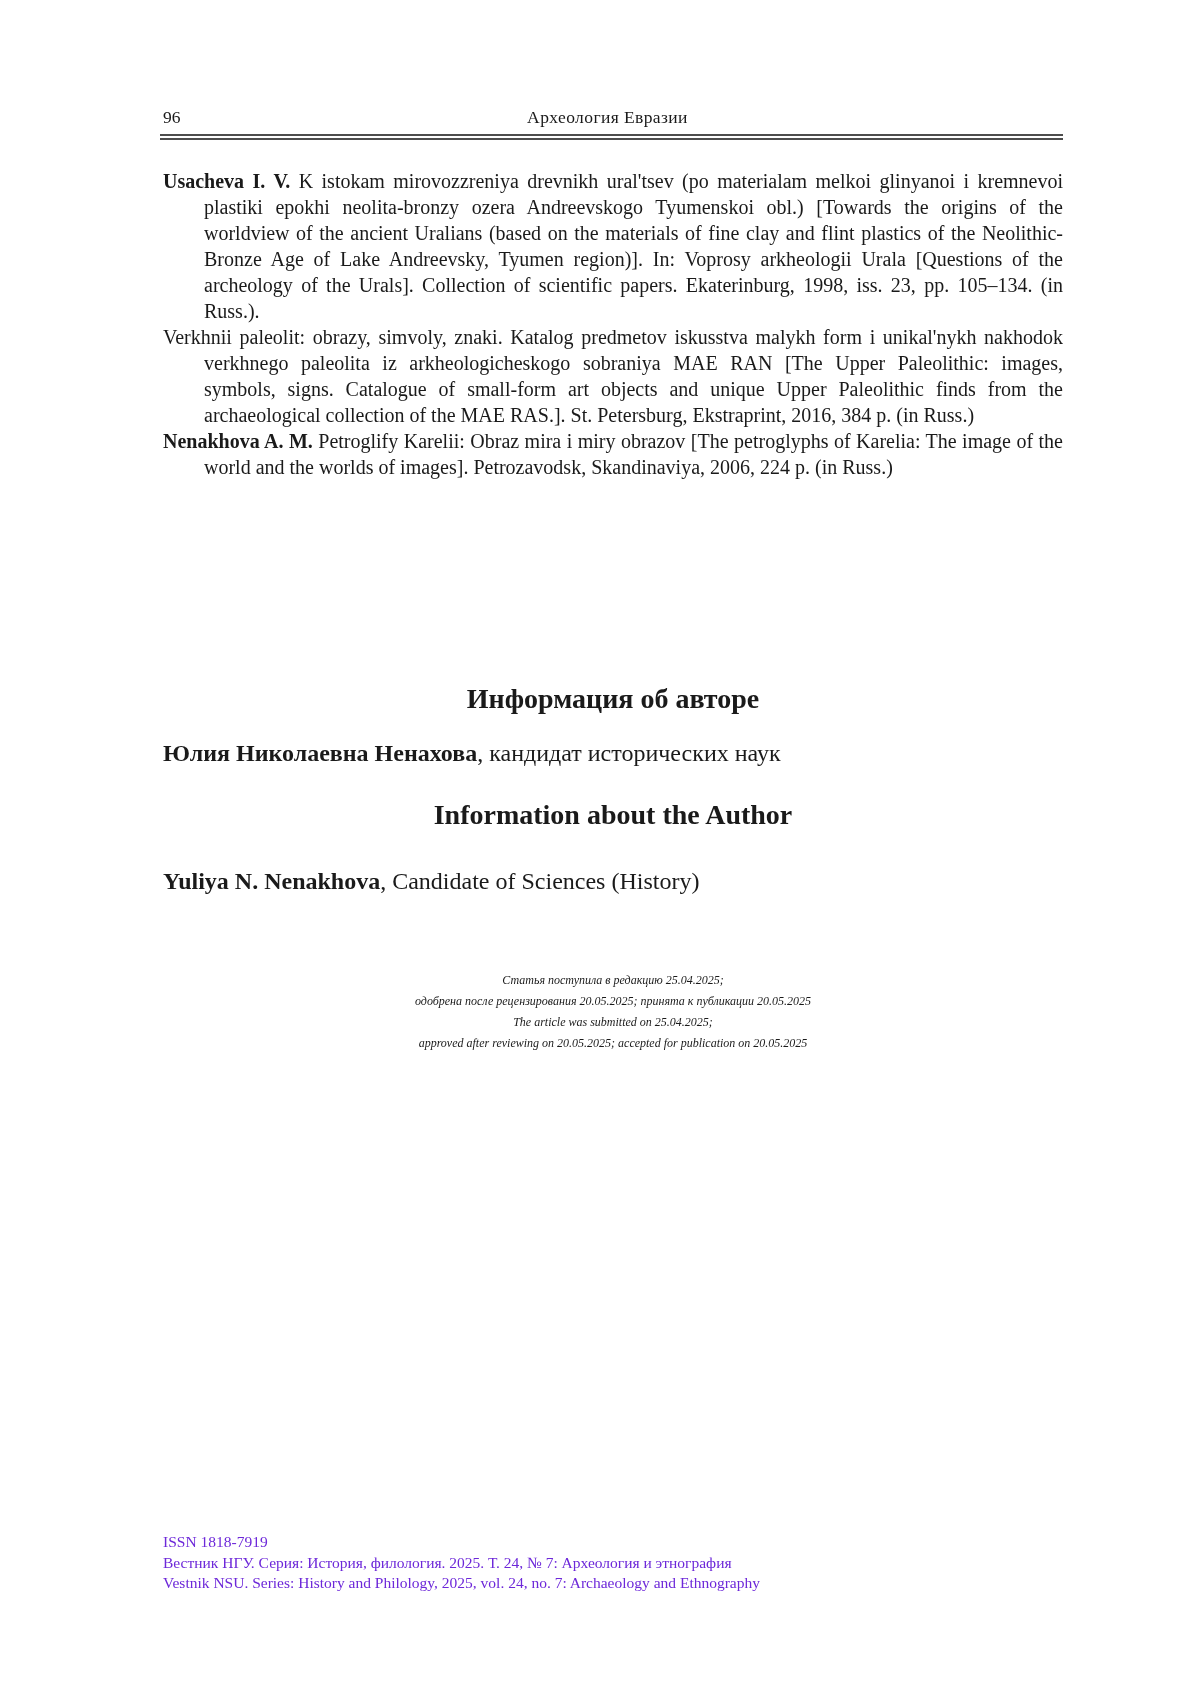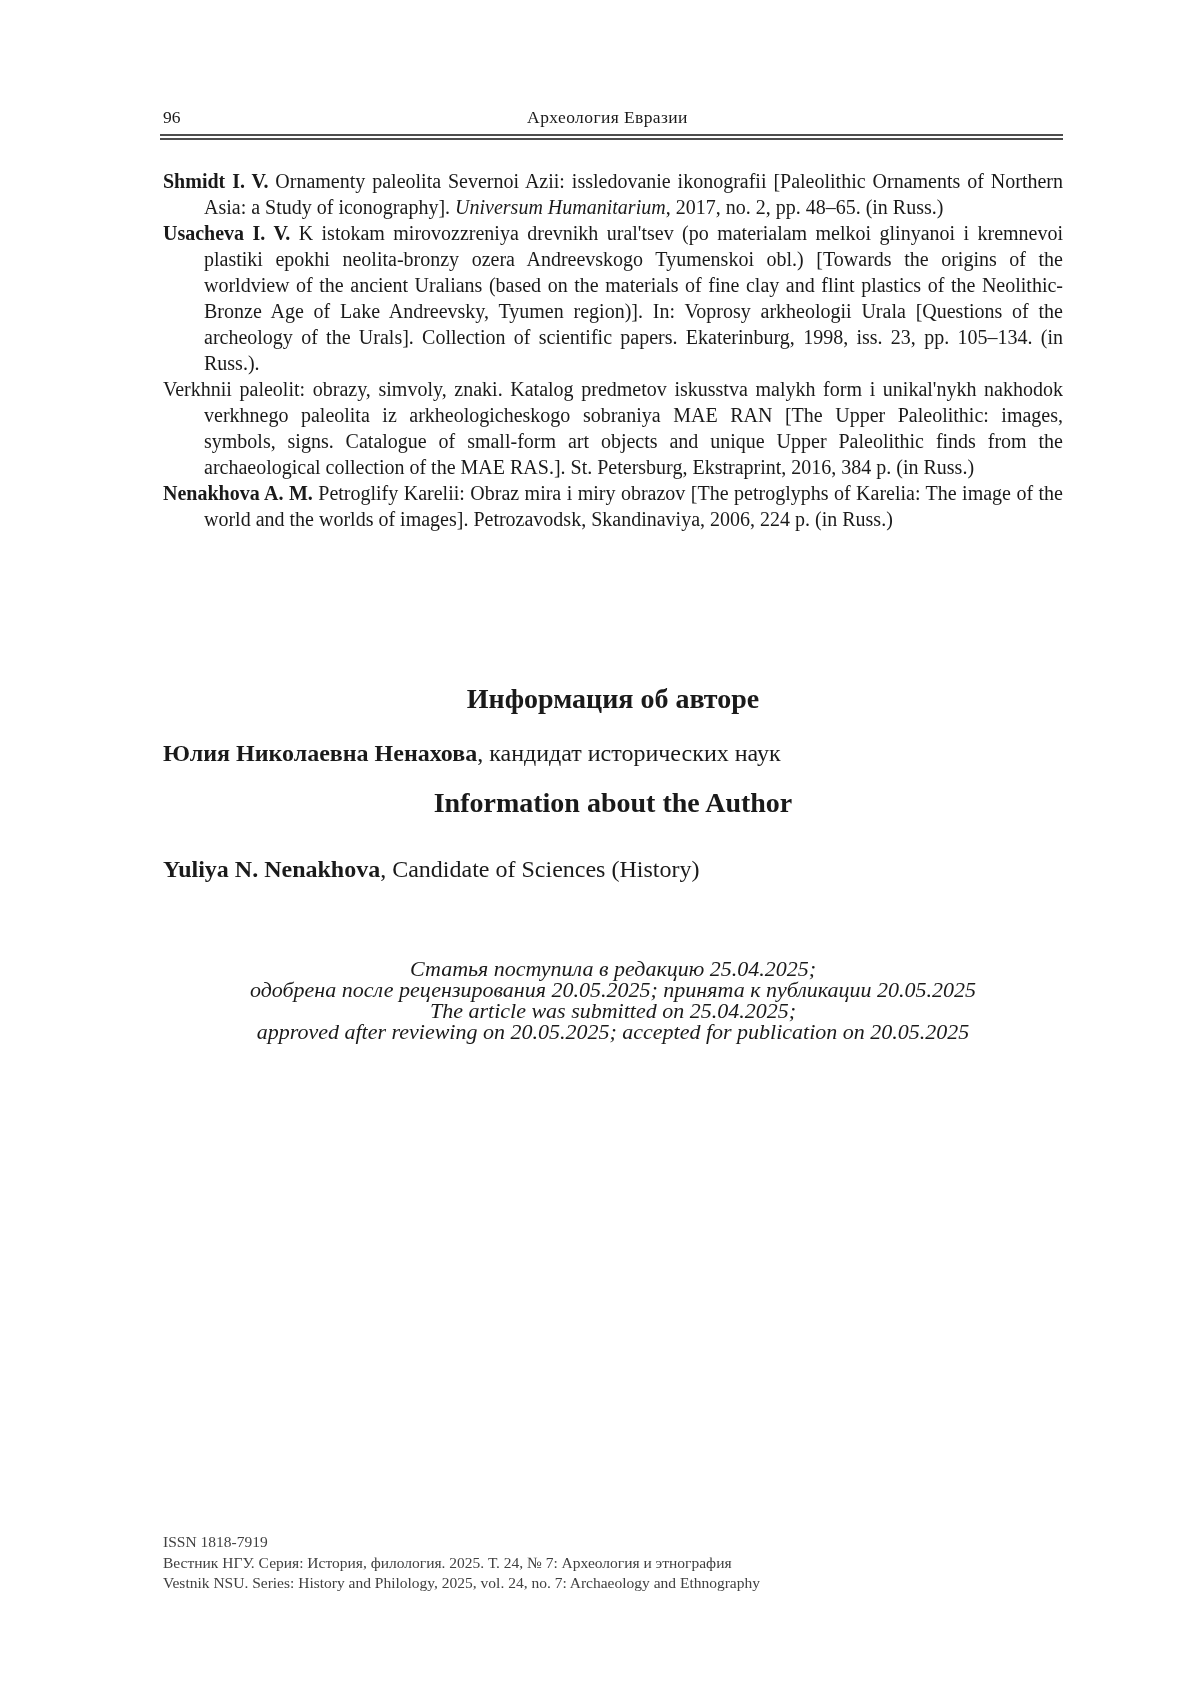--- a/index.html
+++ b/index.html
@@ -43,63 +43,62 @@
   .ref .i { font-style: italic; }
   
   .center-heading {
     margin: 0 137px 0 163px;
     font-size: 28px;
     line-height: 26px;
     font-weight: bold;
     text-align: center;
   }
   .heading-ru { margin-top: 76px; }
-  .heading-en { margin-top: 24px; }
+  .heading-en { margin-top: 36px; }
   .author-line {
     margin: 0 137px 0 163px;
     font-size: 24px;
     line-height: 26px;
     text-align: left;
   }
   .author-ru { margin-top: 28px; }
   .author-en { margin-top: 40px; }
   .author-line .name { font-weight: bold; }
   
   .dates {
     margin: 76px 137px 0 163px;
-    font-size: 22px;
+    font-size: 12px;
     line-height: 21px;
     font-style: italic;
     text-align: center;
   }
   
   .page-footer {
     position: absolute;
     left: 163px;
     top: 1532px;
     font-size: 15.5px;
     line-height: 20.5px;
-    color: #404040;
+    color: #6d28d9;
   }
 </style>
 </head>
 <body>
 
 <div class="page">
 
   <header class="running-header">
     <span class="page-num">96</span>
     <span class="running-title">Археология Евразии</span>
   </header>
 
   <div class="header-rule"></div>
 
   <section class="references">
     <div id="refs">
-        <p class="ref"><span class="b">Shmidt I. V.</span><span> Ornamenty paleolita Severnoi Azii: issledovanie ikonografii [Paleolithic Ornaments of Northern Asia: a Study of iconography]. </span><span class="i">Universum Humanitarium</span><span>, 2017, no. 2, pp. 48–65. (in Russ.)</span></p>
         <p class="ref"><span class="b">Usacheva I. V.</span><span> K istokam mirovozzreniya drevnikh ural'tsev (po materialam melkoi glinyanoi i kremnevoi plastiki epokhi neolita-bronzy ozera Andreevskogo Tyumenskoi obl.) [Towards the origins of the worldview of the ancient Uralians (based on the materials of fine clay and flint plastics of the Neolithic-Bronze Age of Lake Andreevsky, Tyumen region)]. In: Voprosy arkheologii Urala [Questions of the archeology of the Urals]. Collection of scientific papers. Ekaterinburg, 1998, iss. 23, pp. 105–134. (in Russ.).</span></p>
         <p class="ref"><span>Verkhnii paleolit: obrazy, simvoly, znaki. Katalog predmetov iskusstva malykh form i unikal'nykh nakhodok verkhnego paleolita iz arkheologicheskogo sobraniya MAE RAN [The Upper Paleolithic: images, symbols, signs. Catalogue of small-form art objects and unique Upper Paleolithic finds from the archaeological collection of the MAE RAS.]. St. Petersburg, Ekstraprint, 2016, 384 p. (in Russ.)</span></p>
         <p class="ref"><span class="b">Nenakhova A. M.</span><span> Petroglify Karelii: Obraz mira i miry obrazov [The petroglyphs of Karelia: The image of the world and the worlds of images]. Petrozavodsk, Skandinaviya, 2006, 224 p. (in Russ.)</span></p>
       </div>
   </section>
 
   <h2 class="center-heading heading-ru">Информация об авторе</h2>
 
   <p class="author-line author-ru"><span class="name">Юлия Николаевна Ненахова</span><span>, кандидат исторических наук</span></p>
 

